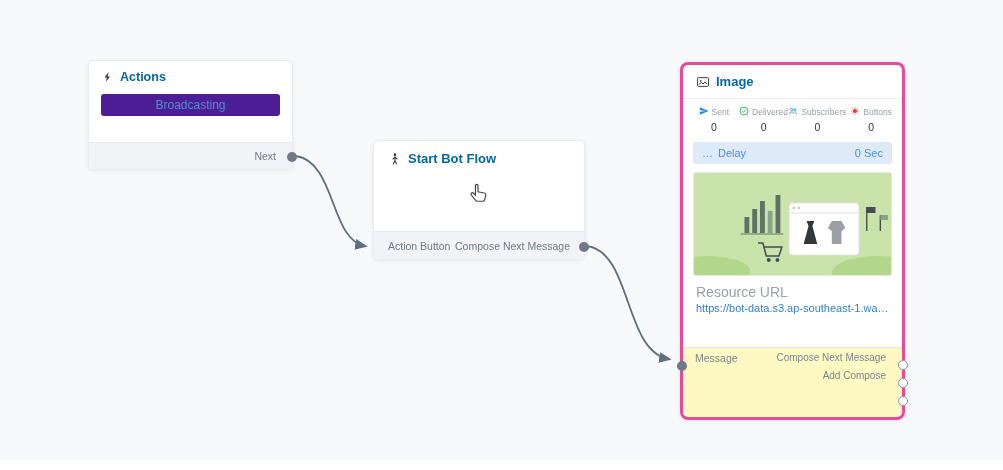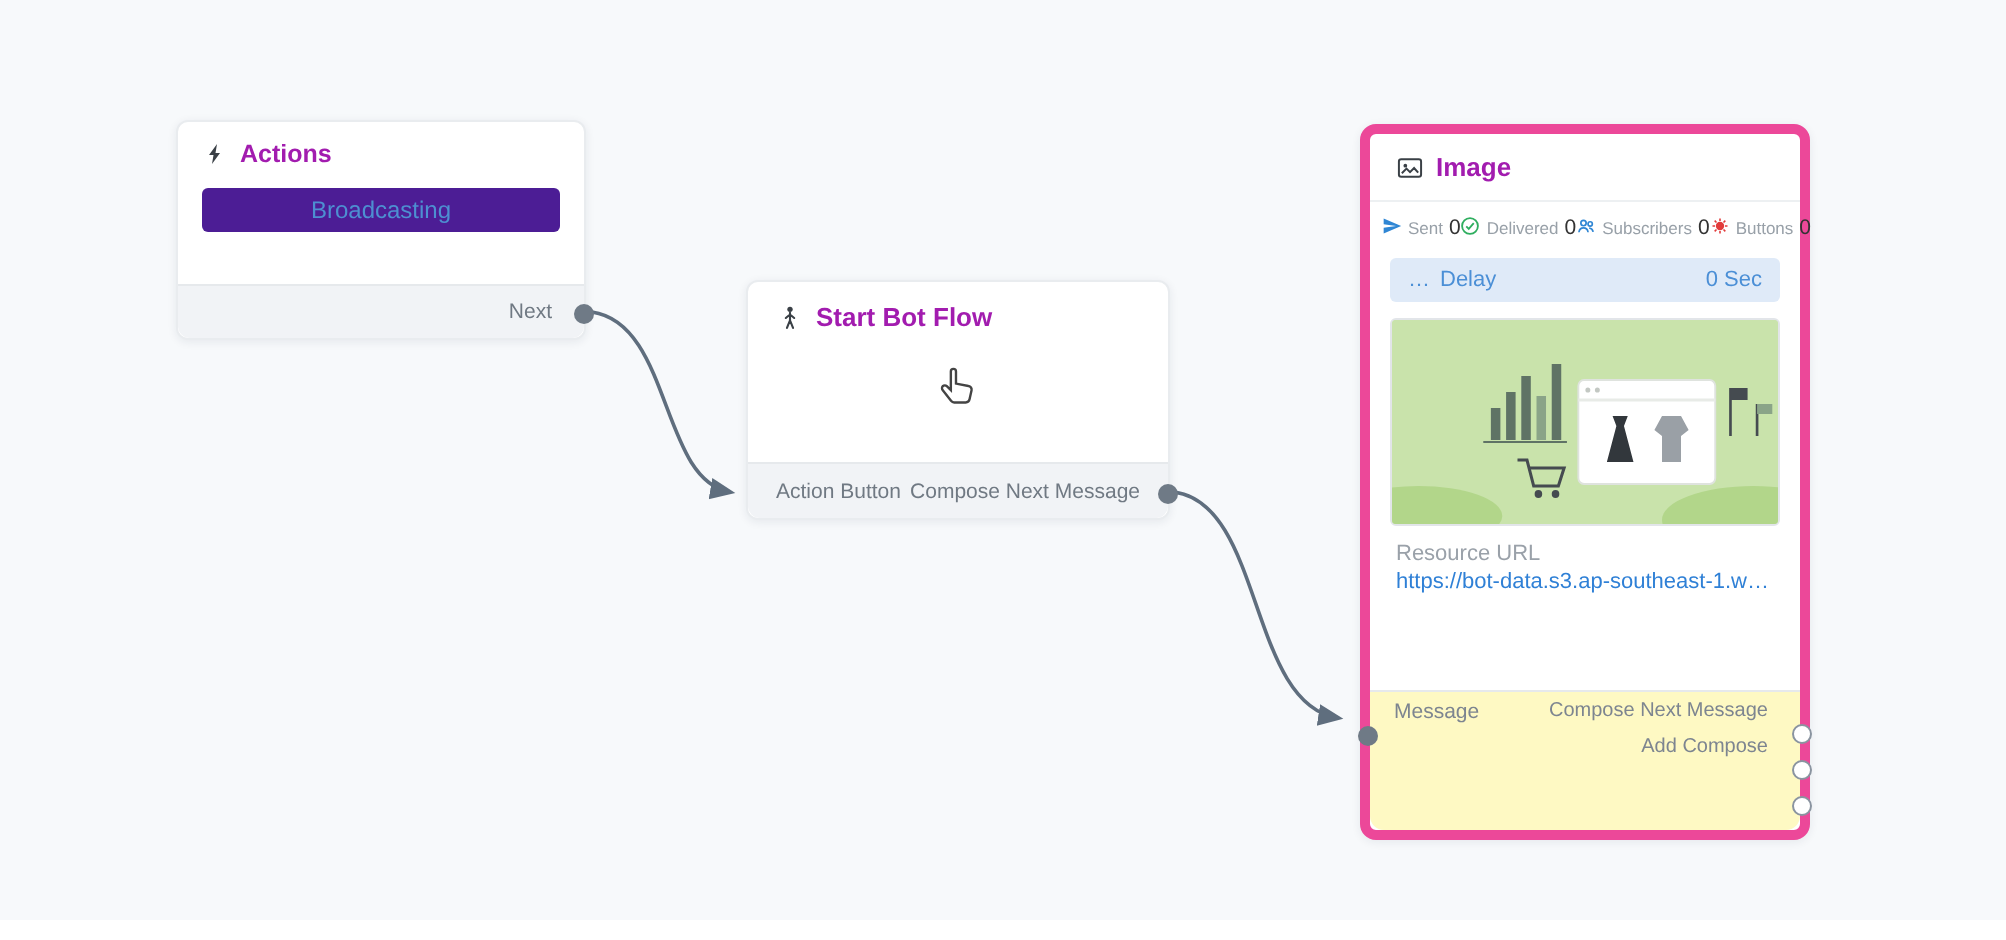--- a/index.html
+++ b/index.html
@@ -2,21 +2,21 @@
 <html><head>
 <meta charset="utf-8">
 <style>
   * { margin:0; padding:0; box-sizing:border-box; }
   html,body { background:#fff; }
   body { font-family:"Liberation Sans", sans-serif; }
   .canvas { position:relative; width:1003px; height:470px; background:#f7f9fb; overflow:hidden; }
   .edge-layer { position:absolute; left:0; top:0; width:1003px; height:470px; z-index:1; pointer-events:none; }
   .node { position:absolute; background:#fff; border:1px solid #e9ecef; border-radius:6px;
           box-shadow:0 1px 5px rgba(30,40,60,.08); z-index:2; }
-  .node-header { display:flex; align-items:center; gap:6px; padding:9px 13px 6px; color:#a21caf;
+  .node-header { display:flex; align-items:center; gap:6px; padding:9px 13px 6px; color:#0369a1;
                  font-size:12.5px; font-weight:bold; }
   .node-header svg { display:block; }
   .node-footer { position:absolute; left:0; right:0; bottom:0; background:#f1f3f6;
                  border-top:1px solid #e6e9ec; border-radius:0 0 6px 6px;
                  display:flex; align-items:center; font-size:10.5px; color:#707983; }
   .dot-out { position:absolute; width:10px; height:10px; border-radius:50%; background:#6f7a86; z-index:3; }
   .dot-in  { position:absolute; width:10px; height:10px; border-radius:50%; background:#6f7a86; z-index:3; }
   .port    { position:absolute; width:10px; height:10px; border-radius:50%; background:#fff;
              border:1.5px solid #8a94a0; z-index:3; }
 
@@ -27,33 +27,33 @@
        font-family:inherit; display:flex; align-items:center; justify-content:center; }
   .n-actions .node-footer { height:27px; justify-content:flex-end; padding-right:16px; }
 
   
   .n-start { left:373px; top:140px; width:212px; height:120px; }
   .n-start .node-header { padding:10px 14px; font-size:13px; }
   .n-start .node-footer { height:28px; justify-content:space-between; padding:0 14px; }
   .cursor { position:absolute; left:468px; top:182px; z-index:4; }
 
   
-  .n-image { left:680px; top:62px; width:225px; height:358px; border:5px solid #ec4899; border-radius:8px; }
+  .n-image { left:680px; top:62px; width:225px; height:358px; border:3px solid #ec4899; border-radius:8px; }
   .n-image .node-header { padding:9px 13px; font-size:13px; border-bottom:1px solid #edf0f2; }
   .stats { display:flex; padding:7px 6px 5px; }
-  .stat { flex:1; display:flex; flex-direction:row; align-items:center; gap:3px; }
+  .stat { flex:1; display:flex; flex-direction:column; align-items:center; gap:3px; }
   .stat-top { display:flex; align-items:center; gap:3px; font-size:8.5px; color:#98a0a8; white-space:nowrap; }
   .stat-val { font-size:10.5px; color:#333; }
   .delay-bar { margin:4px 10px 8px; height:22px; background:#dfeaf8; border-radius:3px;
                display:flex; align-items:center; justify-content:space-between; padding:0 9px;
                color:#4b8fd6; font-size:11px; }
   .delay-left { display:flex; align-items:center; gap:5px; }
   .thumb { margin:0 10px; height:104px; border:1px solid #e2e5e9; border-radius:3px; overflow:hidden; background:#c9e3ab; }
   .thumb svg { display:block; width:100%; height:100%; }
-  .res-label { margin:8px 13px 2px; font-size:11px; color:#9aa1a9; }
+  .res-label { margin:8px 13px 2px; font-size:14px; color:#9aa1a9; }
   .res-link { display:block; margin:0 13px 10px; font-size:11px; color:#2f80d6; text-decoration:none;
               white-space:nowrap; overflow:hidden; text-overflow:ellipsis; }
   .n-image .node-footer { height:70px; border-radius:0 0 7px 7px; display:block; background:#fef9c3; }
   .out-row { height:18px; display:flex; align-items:center; justify-content:flex-end;
              padding-right:16px; font-size:10px; color:#7d8590; }
   .msg-label { position:absolute; left:12px; top:4px; font-size:10.5px; color:#7d8590; }
 
   .bottom-strip { position:absolute; left:0; bottom:0; width:100%; height:10px; background:#ffffff; z-index:5; }
 </style>
 </head>

